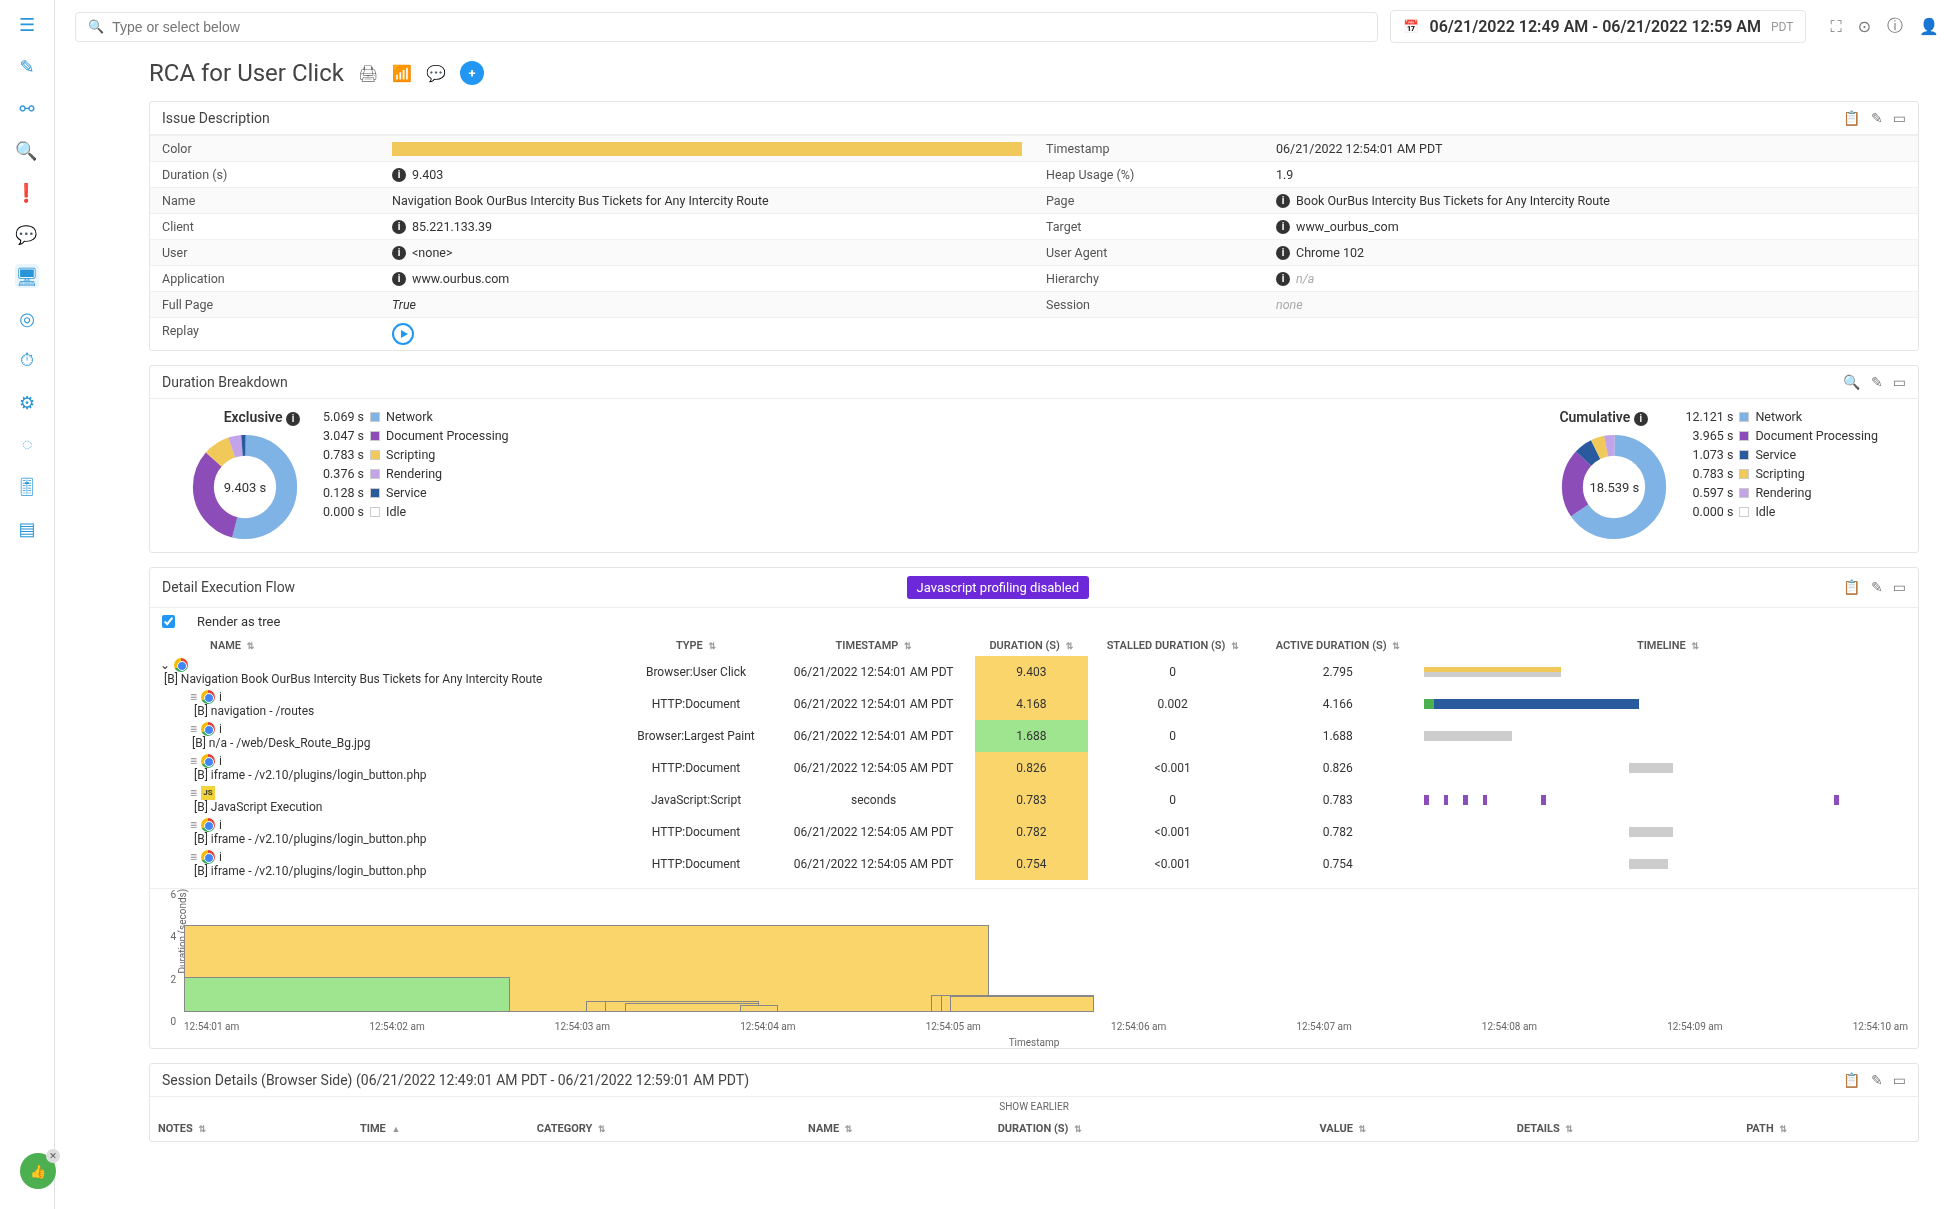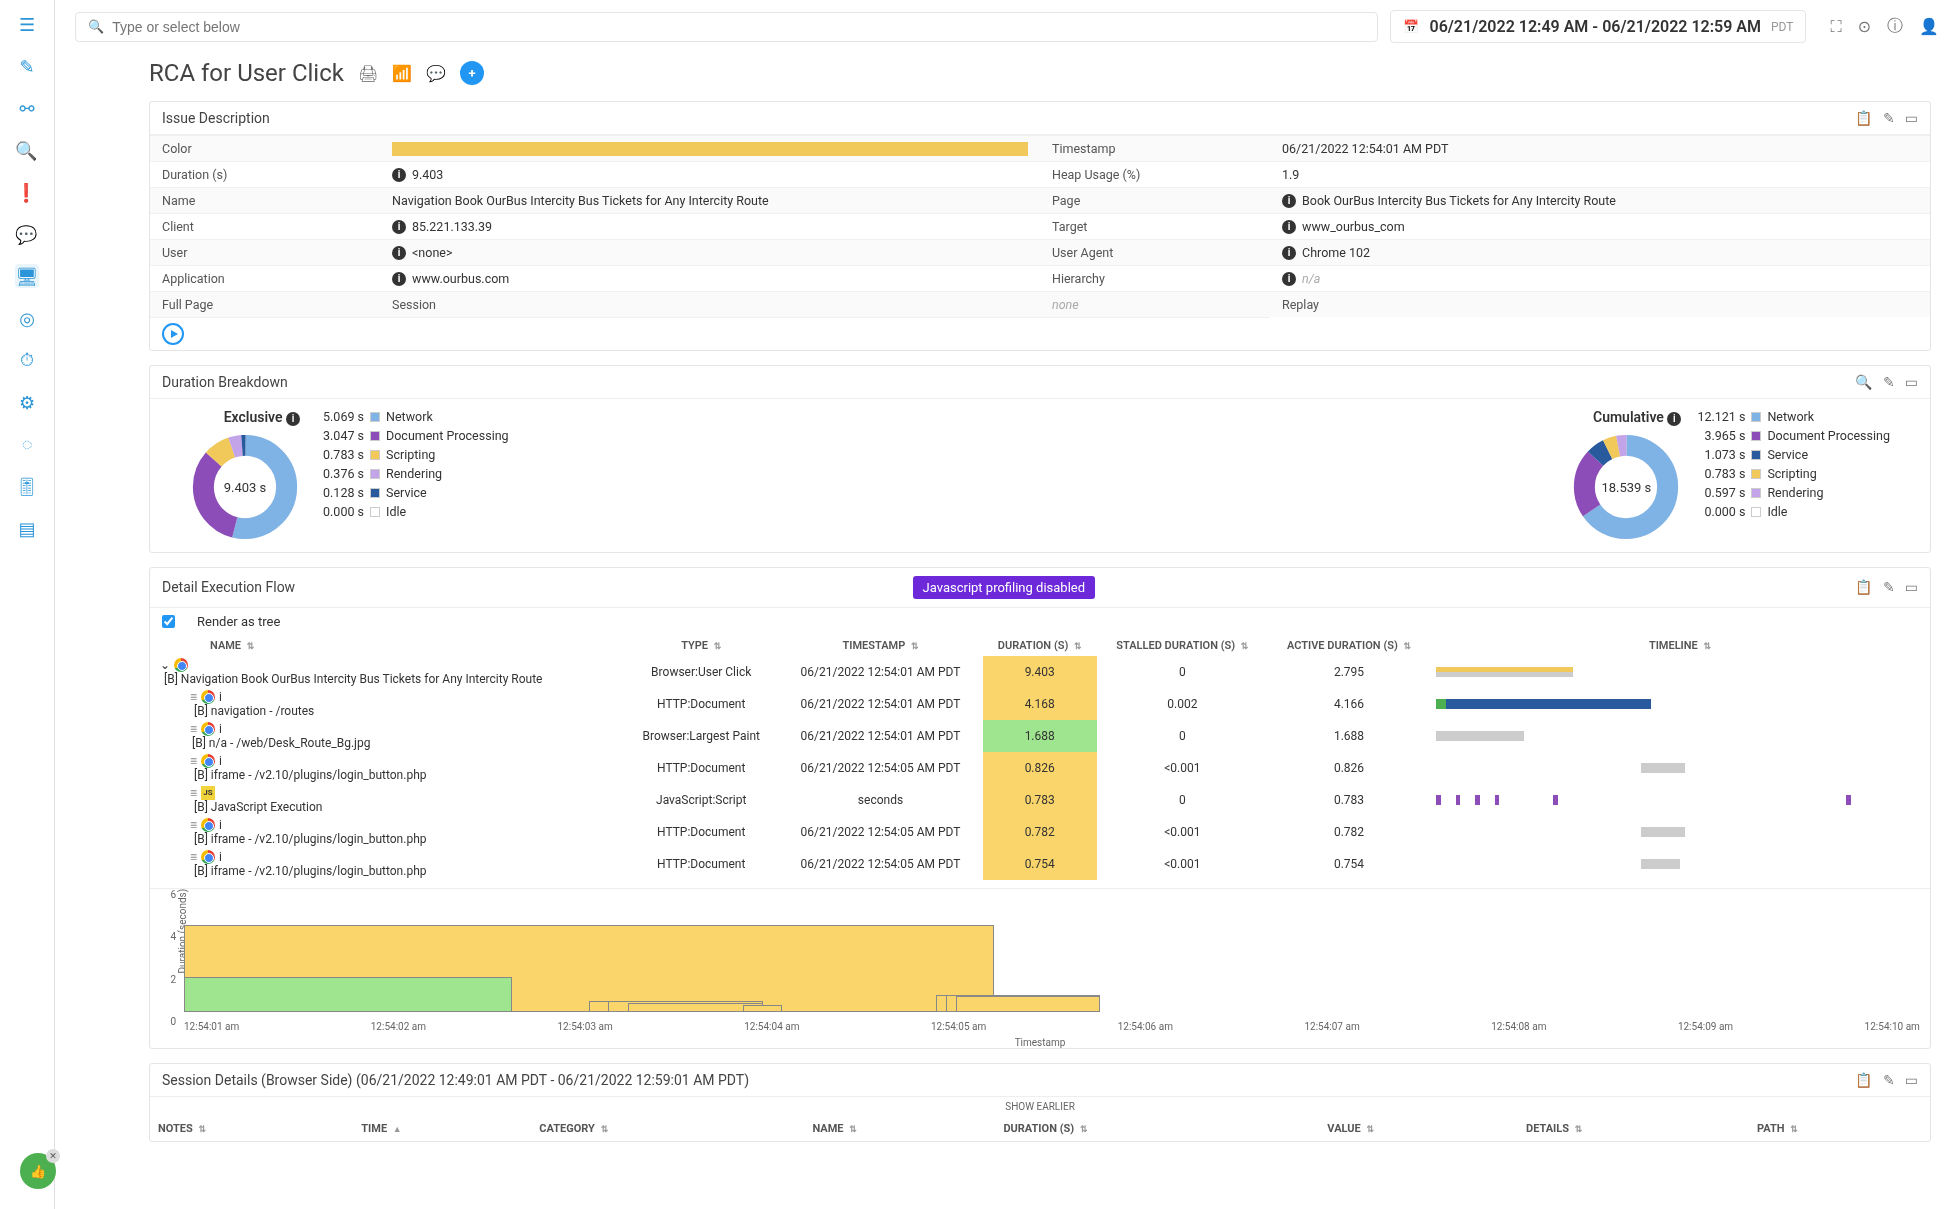--- a/index.html
+++ b/index.html
@@ -16,21 +16,21 @@
 .datebox { display: flex; align-items: center; gap: 10px; border: 1px solid #e5e5e5; border-radius: 4px; padding: 6px 12px; }
 .datebox .d-cal { color: #555; }
 .datebox .d-range { font-weight: 600; color: #333; font-size: 16px; }
 .datebox .d-tz { color: #999; font-size: 12px; }
 .topicons { display: flex; align-items: center; gap: 16px; margin-left: 12px; color: #777; }
 .topicons .ti { cursor: pointer; font-size: 16px; }
 .pageheader { display: flex; align-items: center; padding: 6px 24px 14px 94px; gap: 14px; }
 .pageheader h1 { font-size: 24px; font-weight: 400; color: #444; }
 .pageheader .ph-icon { cursor: pointer; color: #666; font-size: 16px; }
 .pageheader .ph-plus { width: 24px; height: 24px; border-radius: 50%; background: #2196f3; color: #fff; display: flex; align-items: center; justify-content: center; font-weight: bold; cursor: pointer; }
-.content { flex: 1; overflow-y: auto; padding: 0 28px 24px 94px; }
+.content { flex: 1; overflow-y: auto; padding: 0 40px 24px 94px; }
 .section { border: 1px solid #e5e5e5; border-radius: 3px; margin-bottom: 14px; background: #fff; }
 .section-header { padding: 8px 12px; display: flex; align-items: center; gap: 10px; border-bottom: 1px solid #eee; }
 .section-title { font-size: 14px; color: #444; flex: 1; }
 .section-actions { display: flex; gap: 10px; color: #777; }
 .section-actions .sa { cursor: pointer; font-size: 14px; }
 .kvgrid { display: grid; grid-template-columns: 230px 1fr 230px 1fr; }
 .kvcell { padding: 5px 12px; border-top: 1px solid #f0f0f0; font-size: 12.5px; }
 .kvcell.key { color: #555; }
 .kvcell.val { color: #333; display: flex; align-items: center; gap: 6px; }
 .kvgrid > .kvcell:nth-child(8n+1),
@@ -184,20 +184,23 @@
             <div class="kvcell val">
               <span class="info-dot">i</span>
               <span>www.ourbus.com</span>
             </div>
             <div class="kvcell key">Hierarchy</div>
             <div class="kvcell val">
               <span class="info-dot">i</span>
               <span class="muted">n/a</span>
             </div>
             <div class="kvcell key">Full Page</div>
+            <div class="kvcell val">
+              <span style="font-style: italic;">True</span>
+            </div>
             <div class="kvcell key">Session</div>
             <div class="kvcell val">
               <span class="muted">none</span>
             </div>
             <div class="kvcell key">Replay</div>
             <div class="kvcell val">
               <span class="play-circle"></span>
             </div>
             <div class="kvcell key"></div>
             <div class="kvcell val"></div>
@@ -260,21 +263,21 @@
                 </div>
                 <div class="row">
                   <span class="val">0.000 s</span>
                   <span class="sw" style="background: rgb(255, 255, 255);"></span>
                   <span>Idle</span>
                 </div>
               </div>
           </div>
           <div class="donut-block cumu">
             <div>
-              <div class="donut-header" style="text-align:right;"><span>Cumulative</span> <span style="display:inline-flex;width:14px;height:14px;border-radius:50%;background:#333;color:#fff;align-items:center;justify-content:center;font-size:10px;">i</span></div>
+              <div class="donut-header" style=""><span>Cumulative</span> <span style="display:inline-flex;width:14px;height:14px;border-radius:50%;background:#333;color:#fff;align-items:center;justify-content:center;font-size:10px;">i</span></div>
               <div class="donut" id="donut-cu">
                 <svg width="110" height="110" viewBox="0 0 42 42">
                   <circle cx="21" cy="21" r="15.9" fill="none" stroke="#eee" stroke-width="8"></circle>
                   <g id="donut-cu-segs">
                       <circle cx="21" cy="21" r="15.9" fill="none" stroke="#7fb3e5" stroke-width="8" stroke-dasharray="65.38108851610119 34.61891148389881" stroke-dashoffset="25"></circle>
                       <circle cx="21" cy="21" r="15.9" fill="none" stroke="#8d4db8" stroke-width="8" stroke-dasharray="21.387345595771073 78.61265440422892" stroke-dashoffset="-40.38108851610119"></circle>
                       <circle cx="21" cy="21" r="15.9" fill="none" stroke="#2a5a9e" stroke-width="8" stroke-dasharray="5.787798694643723 94.21220130535627" stroke-dashoffset="-61.76843411187227"></circle>
                       <circle cx="21" cy="21" r="15.9" fill="none" stroke="#f0c95a" stroke-width="8" stroke-dasharray="4.223528777172447 95.77647122282755" stroke-dashoffset="-67.556232806516"></circle>
                       <circle cx="21" cy="21" r="15.9" fill="none" stroke="#c3a4e8" stroke-width="8" stroke-dasharray="3.220238416311559 96.77976158368844" stroke-dashoffset="-71.77976158368844"></circle>
                       <circle cx="21" cy="21" r="15.9" fill="none" stroke="#ffffff" stroke-width="8" stroke-dasharray="0 100" stroke-dashoffset="-75"></circle>

